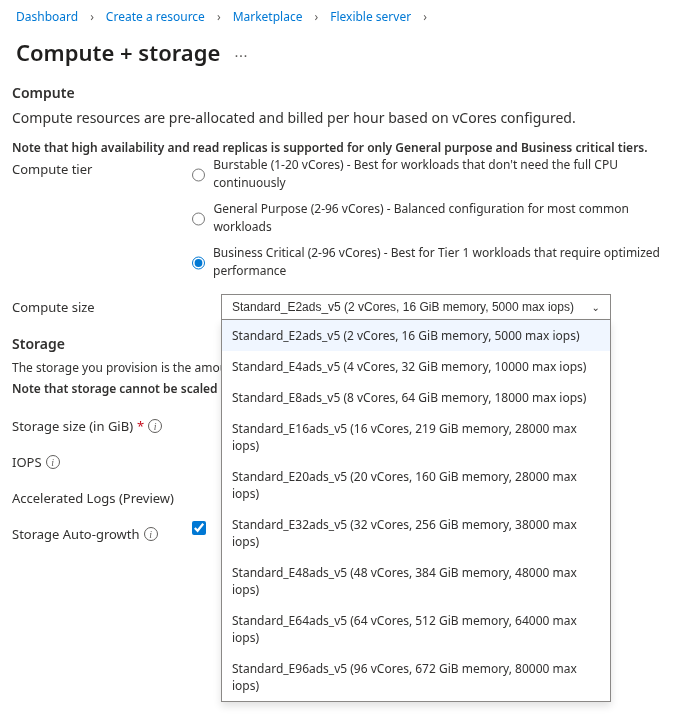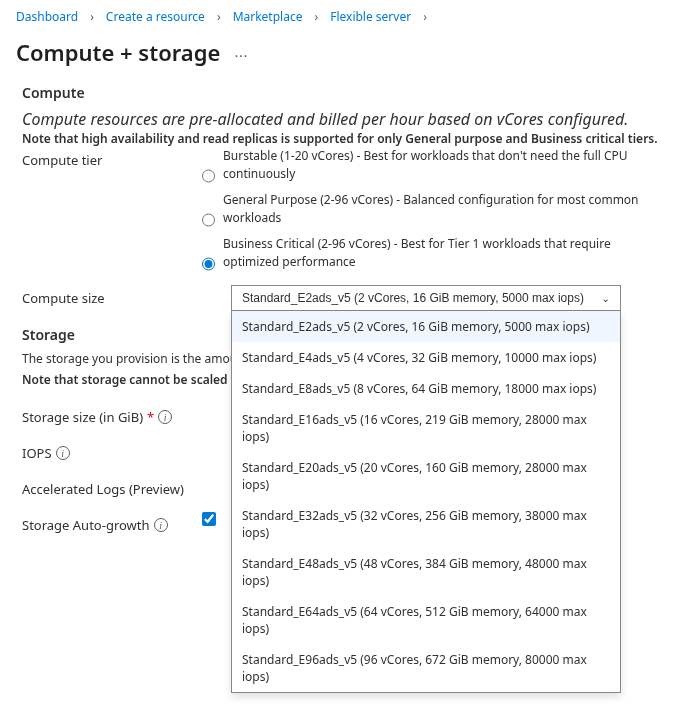--- a/index.html
+++ b/index.html
@@ -42,32 +42,31 @@
     .ellipsis-btn {
       background: none;
       border: none;
       cursor: pointer;
       color: #605e5c;
       font-size: 16px;
       padding: 2px 6px;
       border-radius: 4px;
     }
     .content {
-      padding: 0 22px;
+      padding: 0 12px;
     }
     .section-title {
       font-size: 14px;
       font-weight: 600;
       margin-bottom: 6px;
     }
     .section-desc {
-      font-size: 16px;
-      color: #323130;
-      margin-bottom: 0;
-      font-style: italic;
+      font-size: 14px;
+      color: #323130;
+      margin-bottom: 12px;
     }
     .section-note {
       font-size: 12px;
       font-weight: 600;
       margin-bottom: 0;
     }
     .form-row {
       display: flex;
       align-items: flex-start;
       margin-bottom: 14px;
@@ -82,21 +81,21 @@
     .form-control {
       flex: 1;
     }
     .radio-group {
       display: flex;
       flex-direction: column;
       gap: 8px;
     }
     .radio-option {
       display: flex;
-      align-items: flex-end;
+      align-items: center;
       gap: 8px;
       cursor: pointer;
     }
     .radio-option input[type="radio"] {
       margin-top: 2px;
       accent-color: #0078d4;
       width: 14px;
       height: 14px;
       cursor: pointer;
     }

